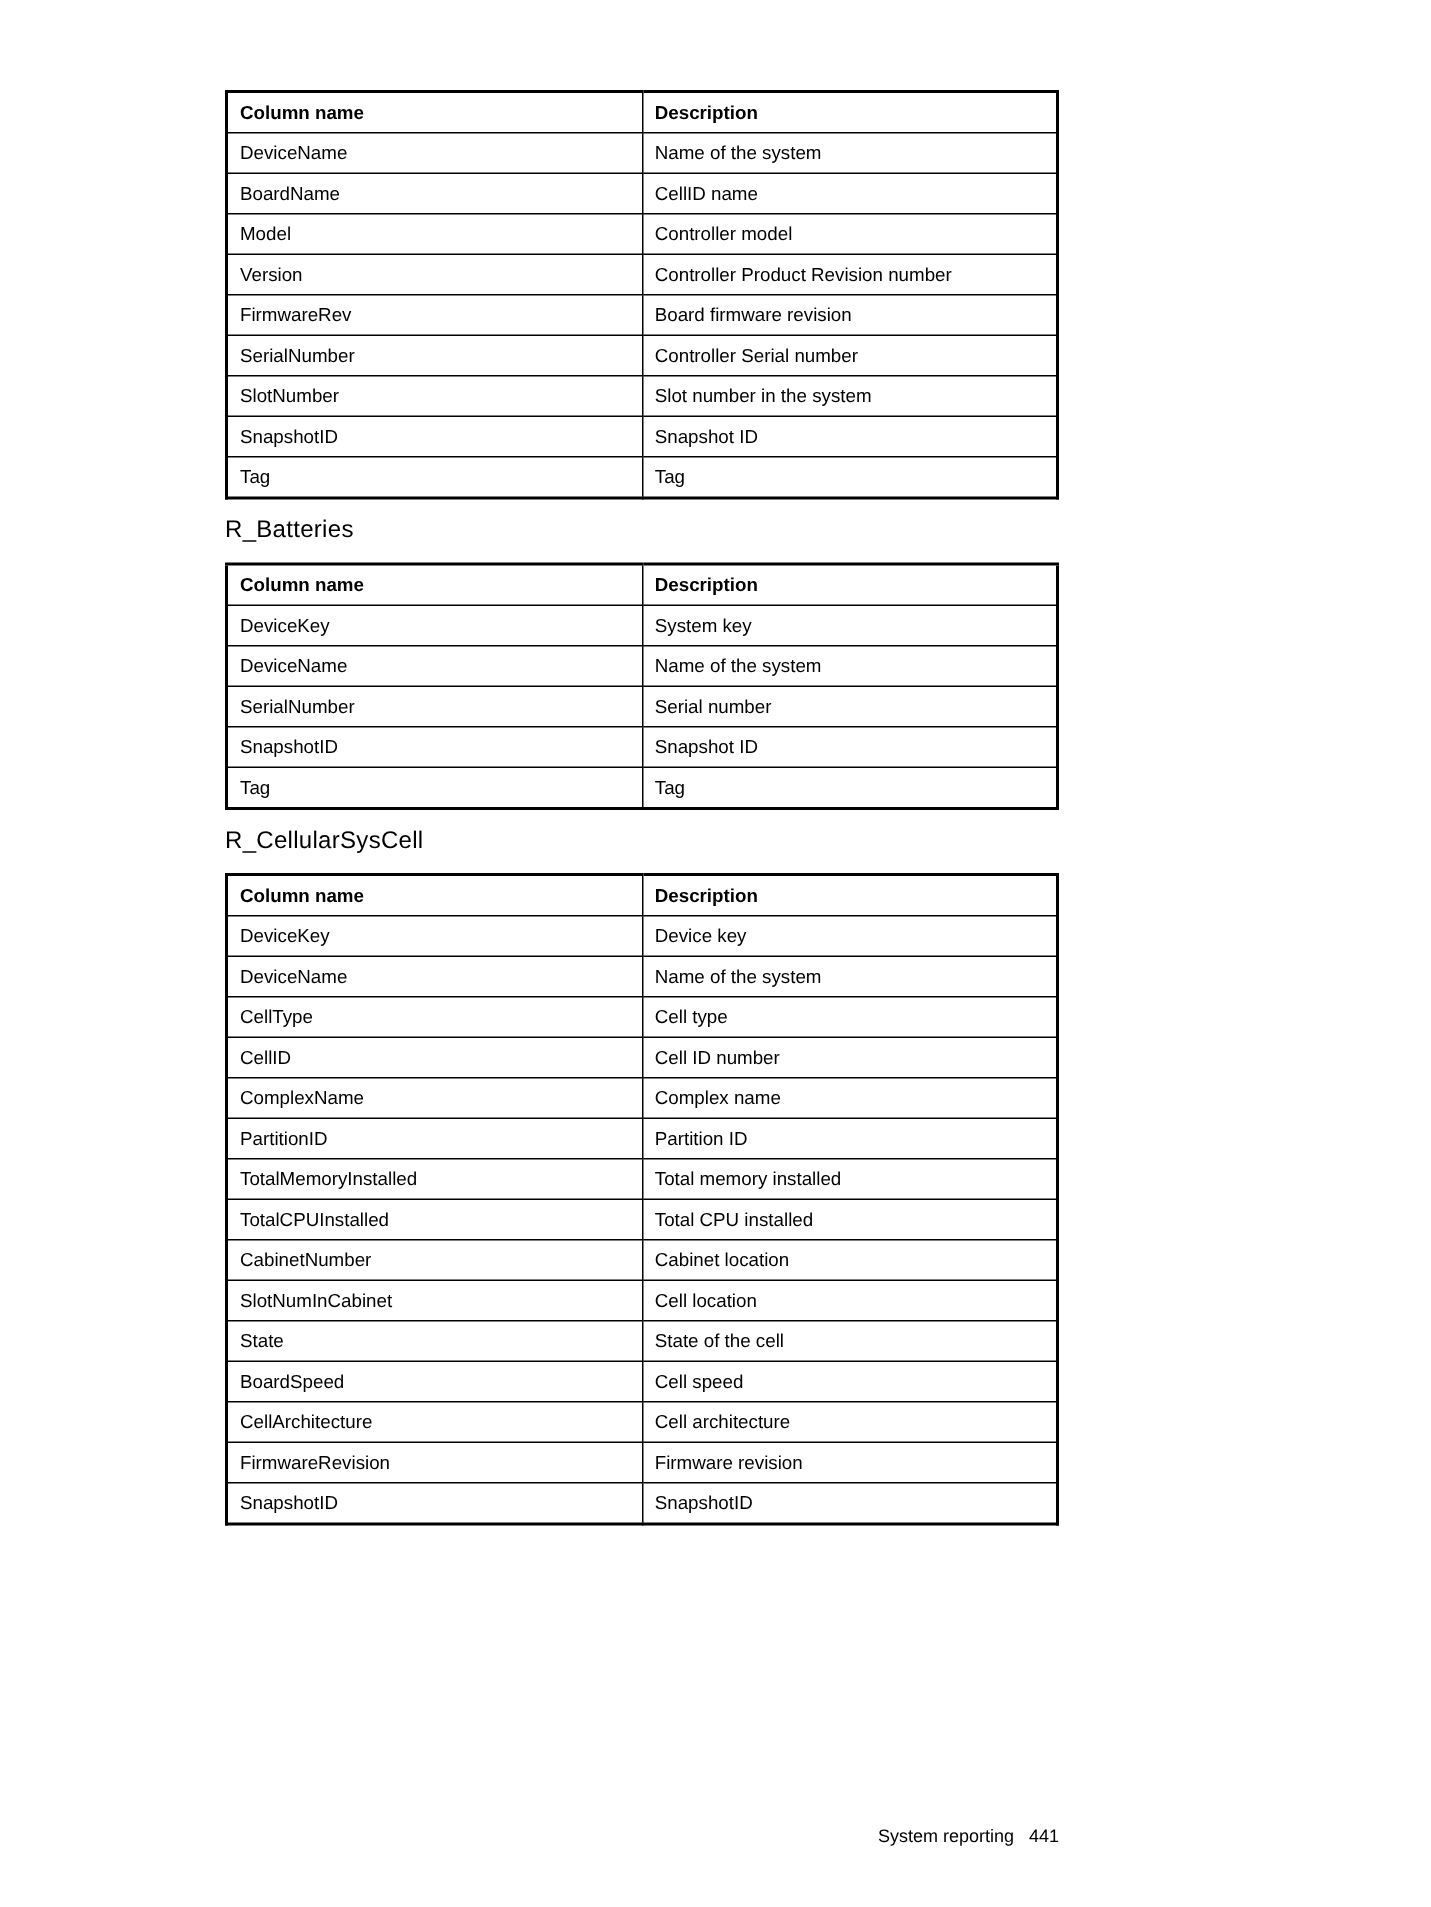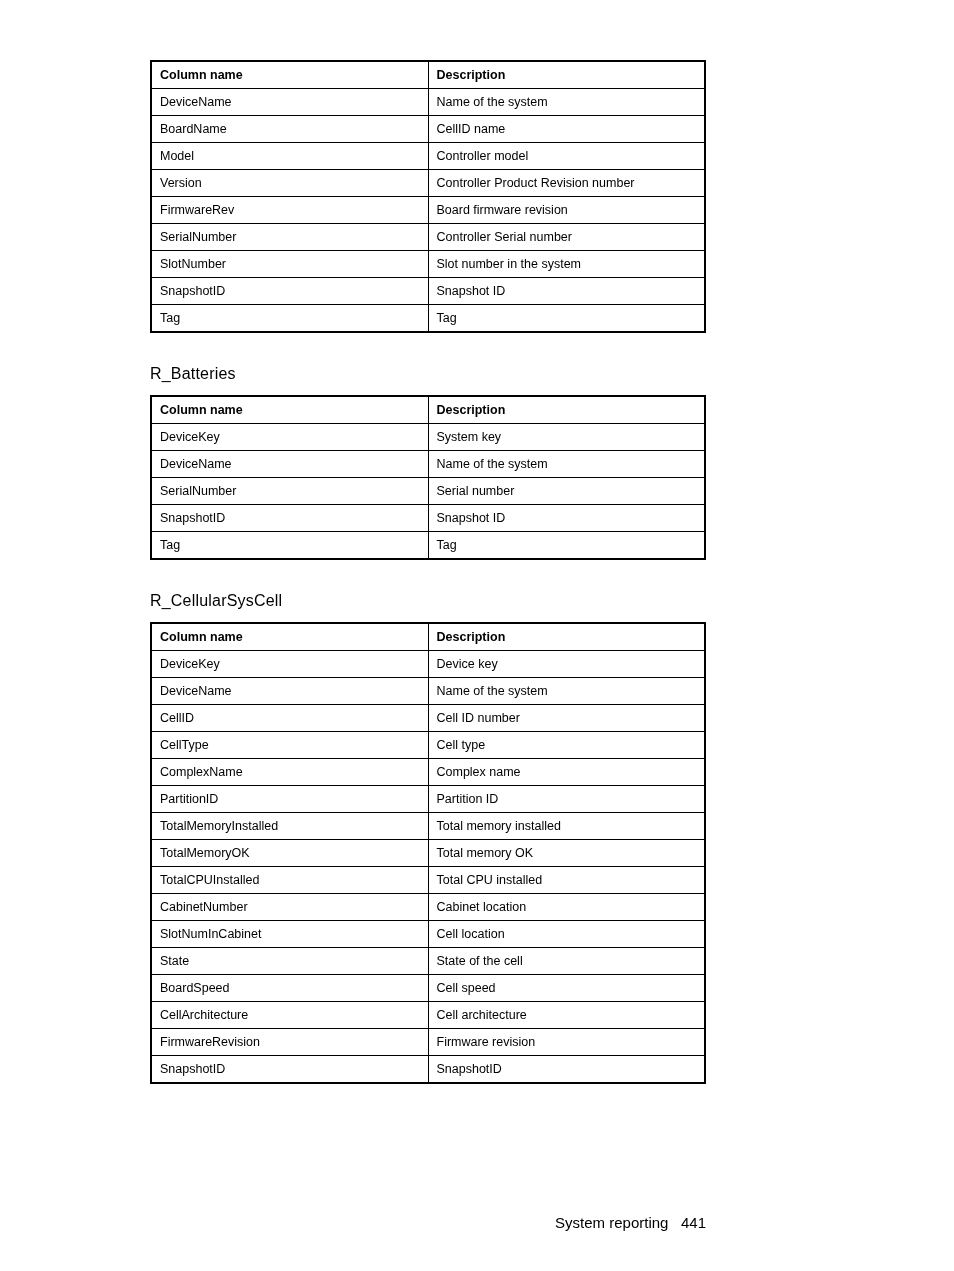--- a/index.html
+++ b/index.html
@@ -13,21 +13,21 @@
   .page {
     width: 806px;
     height: 1271px;
     box-sizing: border-box;
     padding: 60px 100px 40px 150px;
     position: relative;
   }
   .section-title {
     font-size: 16px;
     font-weight: normal;
-    margin: 32px 0 12px 0;
+    margin: 12px 0 12px 0;
     letter-spacing: 0.2px;
   }
   table {
     width: 100%;
     border-collapse: collapse;
     margin-bottom: 10px;
     font-size: 12.5px;
   }
   th, td {
     text-align: left;
@@ -49,21 +49,21 @@
     border-bottom: 1.5px solid #000;
   }
   tbody tr td {
     border-top: 1px solid #000;
     border-bottom: 1px solid #000;
   }
   .footer {
     position: absolute;
     bottom: 40px;
     right: 100px;
-    font-size: 15px;
+    font-size: 12px;
   }
 </style>
 </head>
 <body>
 
 <div class="page">
 
   <table>
     <thead>
       <tr>
@@ -154,42 +154,38 @@
     <tbody>
       <tr>
           <td>DeviceKey</td>
           <td>Device key</td>
         </tr>
       <tr>
           <td>DeviceName</td>
           <td>Name of the system</td>
         </tr>
       <tr>
+          <td>CellType</td>
+          <td>Cell type</td>
+        </tr>
+      <tr>
           <td>CellID</td>
           <td>Cell ID number</td>
         </tr>
       <tr>
-          <td>CellType</td>
-          <td>Cell type</td>
-        </tr>
-      <tr>
           <td>ComplexName</td>
           <td>Complex name</td>
         </tr>
       <tr>
           <td>PartitionID</td>
           <td>Partition ID</td>
         </tr>
       <tr>
           <td>TotalMemoryInstalled</td>
           <td>Total memory installed</td>
-        </tr>
-      <tr>
-          <td>TotalMemoryOK</td>
-          <td>Total memory OK</td>
         </tr>
       <tr>
           <td>TotalCPUInstalled</td>
           <td>Total CPU installed</td>
         </tr>
       <tr>
           <td>CabinetNumber</td>
           <td>Cabinet location</td>
         </tr>
       <tr>

